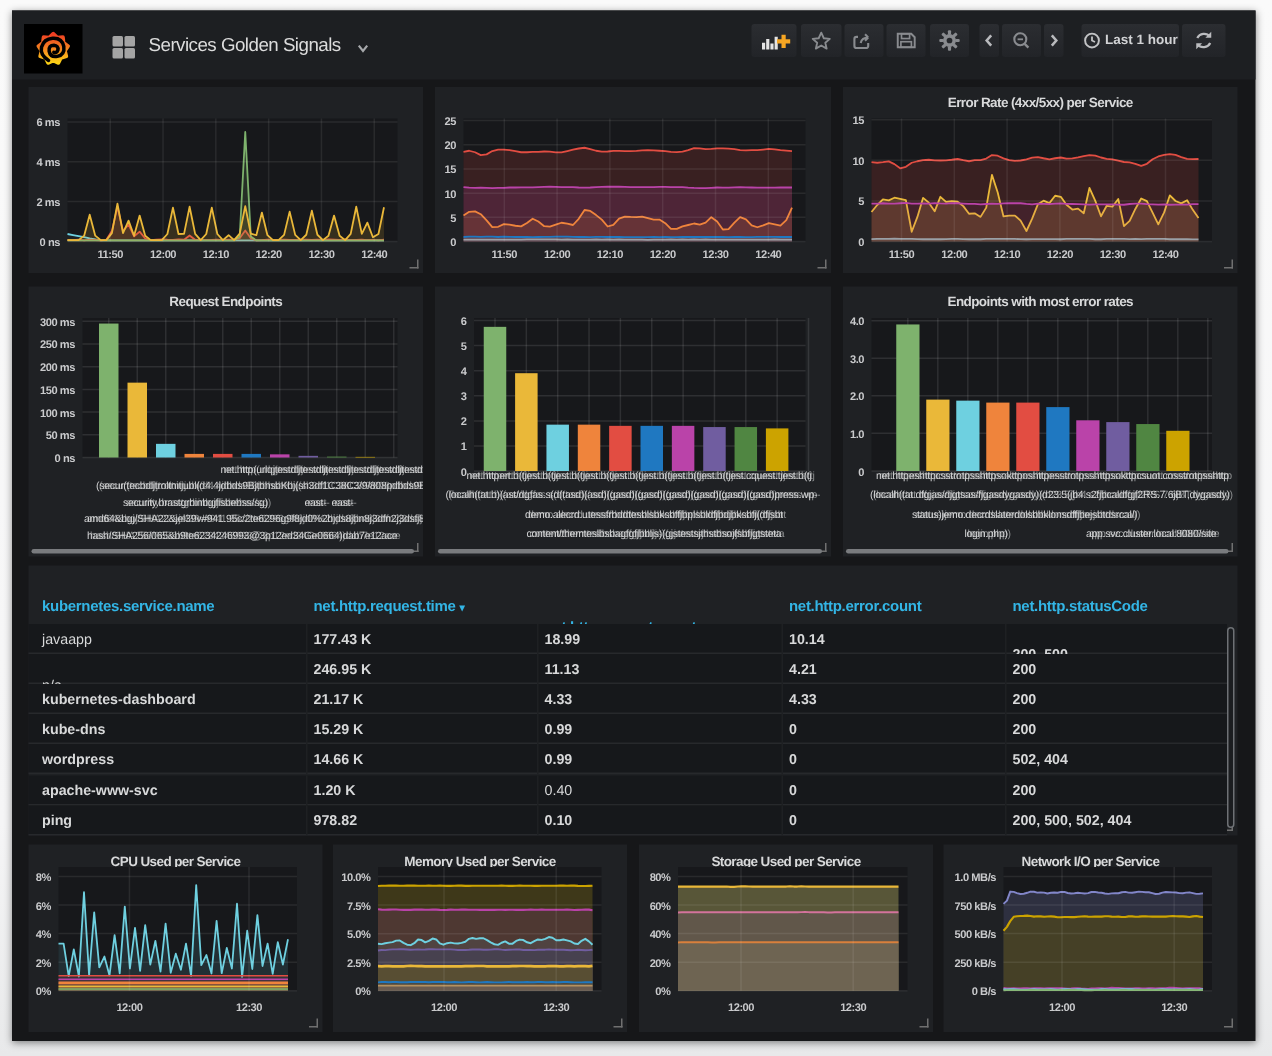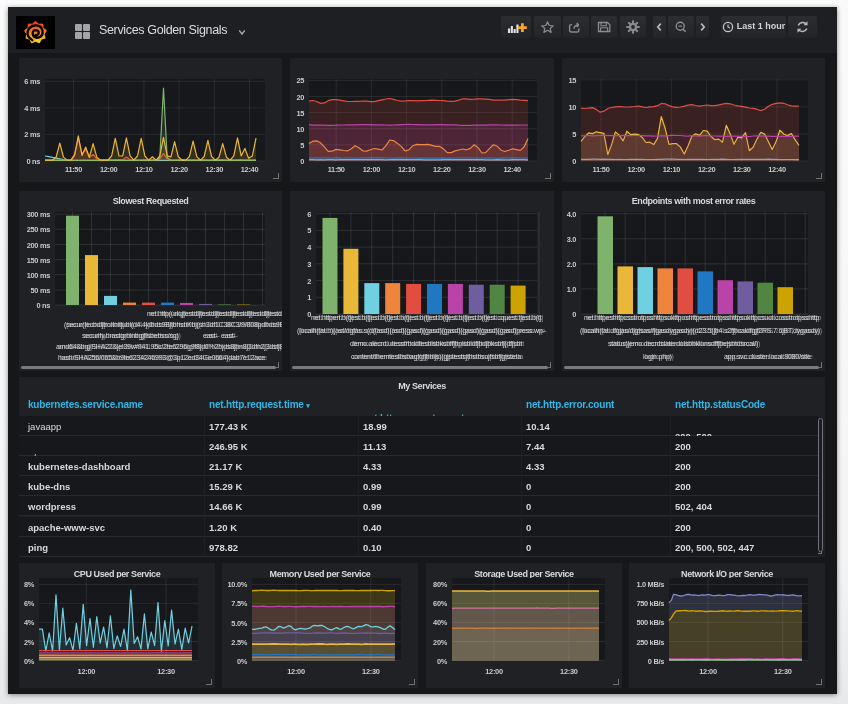--- a/index.html
+++ b/index.html
@@ -91,20 +91,21 @@
         <path d="M19.5 5.2 L19.5 9.2 L15.6 9.2 Z" fill="#bbbcbf"></path>
         <path d="M9.5 16.8 L9.5 12.8 L13.4 12.8 Z" fill="#bbbcbf"></path>
       </svg></div>
     <div class="panel" style="left:11px;top:51px;width:263px;height:124px">
       <div class="rsz"></div>
     </div>
     <div class="panel" style="left:282px;top:51px;width:264px;height:124px">
       <div class="rsz"></div>
     </div>
     <div class="panel" style="left:554px;top:51px;width:263px;height:124px">
+      <div class="ptitle" style="top:5px">Error Rate (4xx/5xx) per Service</div>
       <div class="rsz"></div>
     </div>
     <svg class="abs" style="left:11px;top:51px" width="263" height="124" viewBox="11 51 263 124">
       <rect x="37" y="72" width="220" height="82" fill="#17181b"></rect>
       <path d="M37.0,149.0 L40.7,149.7 L44.4,150.4 L48.1,151.1 L51.8,151.9 L55.5,152.6 L59.2,153.3 L62.9,153.3 L66.6,153.3 L70.3,153.3 L74.0,153.3 L77.7,153.3 L81.4,153.3 L85.1,153.3 L88.8,153.3 L92.5,153.3 L96.2,153.3 L99.9,153.3 L103.6,153.3 L107.3,153.3 L111.0,153.3 L114.7,153.3 L118.4,153.3 L122.1,153.3 L125.8,153.3 L129.5,153.3 L133.2,153.3 L136.9,153.3 L140.6,153.3 L144.4,153.3 L148.1,153.3 L151.8,153.3 L155.5,153.3 L159.2,153.3 L162.9,153.3 L166.6,153.3 L170.3,153.3 L174.0,153.3 L177.7,153.3 L181.4,153.3 L185.1,153.3 L188.8,153.3 L192.5,153.3 L196.2,153.3 L199.9,153.3 L203.6,153.3 L207.3,153.3 L211.0,153.3 L214.7,153.3 L218.4,153.3 L222.1,153.3 L225.8,153.3 L229.5,153.3 L233.2,153.3 L236.9,153.3 L240.6,153.3 L244.3,153.3 L248.0,153.3 L248.0,154 L37.0,154 Z" fill="#6ED0E0" fill-opacity="0.05" stroke="none"></path>
       <path d="M37.0,149.0 L40.7,149.7 L44.4,150.4 L48.1,151.1 L51.8,151.9 L55.5,152.6 L59.2,153.3 L62.9,153.3 L66.6,153.3 L70.3,153.3 L74.0,153.3 L77.7,153.3 L81.4,153.3 L85.1,153.3 L88.8,153.3 L92.5,153.3 L96.2,153.3 L99.9,153.3 L103.6,153.3 L107.3,153.3 L111.0,153.3 L114.7,153.3 L118.4,153.3 L122.1,153.3 L125.8,153.3 L129.5,153.3 L133.2,153.3 L136.9,153.3 L140.6,153.3 L144.4,153.3 L148.1,153.3 L151.8,153.3 L155.5,153.3 L159.2,153.3 L162.9,153.3 L166.6,153.3 L170.3,153.3 L174.0,153.3 L177.7,153.3 L181.4,153.3 L185.1,153.3 L188.8,153.3 L192.5,153.3 L196.2,153.3 L199.9,153.3 L203.6,153.3 L207.3,153.3 L211.0,153.3 L214.7,153.3 L218.4,153.3 L222.1,153.3 L225.8,153.3 L229.5,153.3 L233.2,153.3 L236.9,153.3 L240.6,153.3 L244.3,153.3 L248.0,153.3" fill="none" stroke="#6ED0E0" stroke-width="1.2" stroke-linejoin="round"></path>
       <path d="M37.0,153.0 L40.7,153.1 L44.4,152.8 L48.1,153.2 L51.8,152.8 L55.5,153.0 L59.2,153.2 L62.9,152.9 L66.6,147.0 L70.3,130.8 L74.0,147.0 L77.7,142.7 L81.4,150.6 L85.1,147.4 L88.8,152.0 L92.5,153.1 L96.2,152.8 L99.9,152.6 L103.6,152.8 L107.3,152.9 L111.0,152.6 L114.7,152.8 L118.4,150.0 L122.1,152.8 L125.8,153.1 L129.5,153.1 L133.2,153.0 L136.9,152.7 L140.6,153.1 L144.4,152.8 L148.1,152.8 L151.8,151.8 L155.5,146.7 L159.2,151.8 L162.9,153.2 L166.6,153.1 L170.3,152.8 L174.0,152.9 L177.7,153.0 L181.4,152.8 L185.1,152.9 L188.8,153.0 L192.5,152.7 L196.2,152.7 L199.9,153.0 L203.6,152.8 L207.3,152.9 L211.0,152.6 L214.7,152.7 L218.4,153.0 L222.1,152.6 L225.8,153.1 L229.5,152.9 L233.2,152.7 L236.9,153.1 L240.6,152.9 L244.3,153.2 L248.0,152.8 L248.0,154 L37.0,154 Z" fill="#E24D42" fill-opacity="0.15" stroke="none"></path>
       <path d="M37.0,153.0 L40.7,153.1 L44.4,152.8 L48.1,153.2 L51.8,152.8 L55.5,153.0 L59.2,153.2 L62.9,152.9 L66.6,147.0 L70.3,130.8 L74.0,147.0 L77.7,142.7 L81.4,150.6 L85.1,147.4 L88.8,152.0 L92.5,153.1 L96.2,152.8 L99.9,152.6 L103.6,152.8 L107.3,152.9 L111.0,152.6 L114.7,152.8 L118.4,150.0 L122.1,152.8 L125.8,153.1 L129.5,153.1 L133.2,153.0 L136.9,152.7 L140.6,153.1 L144.4,152.8 L148.1,152.8 L151.8,151.8 L155.5,146.7 L159.2,151.8 L162.9,153.2 L166.6,153.1 L170.3,152.8 L174.0,152.9 L177.7,153.0 L181.4,152.8 L185.1,152.9 L188.8,153.0 L192.5,152.7 L196.2,152.7 L199.9,153.0 L203.6,152.8 L207.3,152.9 L211.0,152.6 L214.7,152.7 L218.4,153.0 L222.1,152.6 L225.8,153.1 L229.5,152.9 L233.2,152.7 L236.9,153.1 L240.6,152.9 L244.3,153.2 L248.0,152.8" fill="none" stroke="#E24D42" stroke-width="1.2" stroke-linejoin="round"></path>
       <path d="M37.0,153.3 L40.7,153.3 L44.4,153.3 L48.1,153.3 L51.8,153.3 L55.5,153.3 L59.2,153.3 L62.9,153.3 L66.6,153.3 L70.3,153.3 L74.0,153.3 L77.7,153.3 L81.4,153.3 L85.1,153.3 L88.8,153.3 L92.5,153.3 L96.2,153.3 L99.9,153.3 L103.6,153.3 L107.3,153.3 L111.0,153.3 L114.7,153.3 L118.4,153.3 L122.1,153.3 L125.8,153.3 L129.5,153.3 L133.2,153.3 L136.9,153.3 L140.6,153.3 L144.4,153.3 L148.1,153.3 L151.8,150.7 L155.5,81.0 L159.2,150.7 L162.9,153.3 L166.6,153.3 L170.3,153.3 L174.0,153.3 L177.7,153.3 L181.4,153.3 L185.1,153.3 L188.8,153.3 L192.5,153.3 L196.2,153.3 L199.9,153.3 L203.6,153.3 L207.3,153.3 L211.0,153.3 L214.7,153.3 L218.4,153.3 L222.1,153.3 L225.8,153.3 L229.5,153.3 L233.2,153.3 L236.9,153.3 L240.6,153.3 L244.3,153.3 L248.0,153.3 L248.0,154 L37.0,154 Z" fill="#7EB26D" fill-opacity="0.15" stroke="none"></path>
       <path d="M37.0,153.3 L40.7,153.3 L44.4,153.3 L48.1,153.3 L51.8,153.3 L55.5,153.3 L59.2,153.3 L62.9,153.3 L66.6,153.3 L70.3,153.3 L74.0,153.3 L77.7,153.3 L81.4,153.3 L85.1,153.3 L88.8,153.3 L92.5,153.3 L96.2,153.3 L99.9,153.3 L103.6,153.3 L107.3,153.3 L111.0,153.3 L114.7,153.3 L118.4,153.3 L122.1,153.3 L125.8,153.3 L129.5,153.3 L133.2,153.3 L136.9,153.3 L140.6,153.3 L144.4,153.3 L148.1,153.3 L151.8,150.7 L155.5,81.0 L159.2,150.7 L162.9,153.3 L166.6,153.3 L170.3,153.3 L174.0,153.3 L177.7,153.3 L181.4,153.3 L185.1,153.3 L188.8,153.3 L192.5,153.3 L196.2,153.3 L199.9,153.3 L203.6,153.3 L207.3,153.3 L211.0,153.3 L214.7,153.3 L218.4,153.3 L222.1,153.3 L225.8,153.3 L229.5,153.3 L233.2,153.3 L236.9,153.3 L240.6,153.3 L244.3,153.3 L248.0,153.3" fill="none" stroke="#7EB26D" stroke-width="1.2" stroke-linejoin="round"></path>
@@ -193,21 +194,21 @@
       <text x="568" y="129.9" text-anchor="end" class="ax">5</text>
       <text x="568" y="157.0" text-anchor="end" class="ax">0</text>
       <text x="593" y="165" text-anchor="middle" class="ax">11:50</text>
       <text x="628.2" y="165" text-anchor="middle" class="ax">12:00</text>
       <text x="663.4" y="165" text-anchor="middle" class="ax">12:10</text>
       <text x="698.6" y="165" text-anchor="middle" class="ax">12:20</text>
       <text x="733.8" y="165" text-anchor="middle" class="ax">12:30</text>
       <text x="769.0" y="165" text-anchor="middle" class="ax">12:40</text>
     </svg>
     <div class="panel" style="left:11px;top:184px;width:263px;height:180px">
-      <div class="ptitle" style="top:5px">Slowest Requested</div>
+      <div class="ptitle" style="top:5px">Request Endpoints</div>
       <div class="rsz"></div>
     </div>
     <div class="panel" style="left:282px;top:184px;width:264px;height:180px">
       <div class="rsz"></div>
     </div>
     <div class="panel" style="left:554px;top:184px;width:263px;height:180px">
       <div class="ptitle" style="top:5px">Endpoints with most error rates</div>
       <div class="rsz"></div>
     </div>
     <svg class="abs" style="left:11px;top:184px" width="263" height="180" viewBox="11 184 263 180">
@@ -337,21 +338,20 @@
       <div class="abs bl" style="left:22px;top:0px">net.httpeshttpcsstrotpsshttpsokttposhttpesstrotpsshttpsokttpcsuot.cosstrotpsshttp</div>
       <div class="abs bl" style="left:18px;top:13px">(localh(tat.dfgjas/djgtsas/fjgasdygasdy)(d23.5(jb4.s2fjbcaldfgjf2RS.7.6jBT,dygasdy)</div>
       <div class="abs bl" style="left:46px;top:26px">status)jemo.decrdslaterdolsbbklonsdffjbejsbtdsrcal/)</div>
       <div class="abs bl" style="left:81px;top:39px">login.php)</div>
       <div class="abs bl" style="left:162px;top:39px">app.svc.cluster.local:8080/site</div>
     </div>
     <div class="hsb" style="left:13px;top:359px;width:255px"></div>
     <div class="hsb" style="left:284px;top:359px;width:256px"></div>
     <div class="hsb" style="left:556px;top:359px;width:255px"></div>
     <div class="panel" style="left:11px;top:370px;width:806px;height:180px">
-      <div class="ptitle" style="top:4px">My Services</div>
       <div class="rsz"></div>
     </div>
     <div class="abs" style="left:11px;top:391px;width:806px;height:159px;font-size:9.5px">
       <div class="abs" style="left:9px;top:1px;color:#33b5e5;font-weight:bold;font-size:10px;letter-spacing:-0.2px">kubernetes.service.name</div>
       <div class="abs" style="left:190px;top:1px;color:#33b5e5;font-weight:bold;font-size:10px;letter-spacing:-0.2px">net.http.request.time <span style="font-size:7px">▾</span></div>
       <div class="abs" style="left:344px;top:15px;color:#33b5e5;font-weight:bold;font-size:10px;letter-spacing:-0.2px">net.http.request.count</div>
       <div class="abs" style="left:507px;top:1px;color:#33b5e5;font-weight:bold;font-size:10px;letter-spacing:-0.2px">net.http.error.count</div>
       <div class="abs" style="left:656px;top:1px;color:#33b5e5;font-weight:bold;font-size:10px;letter-spacing:-0.2px">net.http.statusCode</div>
       <div class="abs" style="left:0;top:18.0px;width:799px;height:20.1px;background:#16181b;border-bottom:1px solid #27292c"></div>
       <div class="abs" style="left:185px;top:18.0px;width:1px;height:20.1px;background:#1e2023"></div>
@@ -364,21 +364,21 @@
       <div class="abs" style="left:507px;top:23.0px;color:#d8d9da;font-weight:bold">10.14</div>
       <div class="abs" style="left:656px;top:33px;color:#d8d9da;font-weight:bold">200, 500</div>
       <div class="abs" style="left:0;top:38.1px;width:799px;height:20.1px;background:#16181b;border-bottom:1px solid #27292c"></div>
       <div class="abs" style="left:185px;top:38.1px;width:1px;height:20.1px;background:#1e2023"></div>
       <div class="abs" style="left:339px;top:38.1px;width:1px;height:20.1px;background:#1e2023"></div>
       <div class="abs" style="left:502px;top:38.1px;width:1px;height:20.1px;background:#1e2023"></div>
       <div class="abs" style="left:651px;top:38.1px;width:1px;height:20.1px;background:#1e2023"></div>
       <div class="abs" style="left:9px;top:54px;color:#d8d9da;font-weight:normal">n/a</div>
       <div class="abs" style="left:190px;top:43.1px;color:#d8d9da;font-weight:bold">246.95 K</div>
       <div class="abs" style="left:344px;top:43.1px;color:#d8d9da;font-weight:bold">11.13</div>
-      <div class="abs" style="left:507px;top:43.1px;color:#d8d9da;font-weight:bold">7.44</div>
+      <div class="abs" style="left:507px;top:43.1px;color:#d8d9da;font-weight:bold">4.21</div>
       <div class="abs" style="left:656px;top:43.1px;color:#d8d9da;font-weight:bold">200</div>
       <div class="abs" style="left:0;top:58.2px;width:799px;height:20.1px;background:#16181b;border-bottom:1px solid #27292c"></div>
       <div class="abs" style="left:185px;top:58.2px;width:1px;height:20.1px;background:#1e2023"></div>
       <div class="abs" style="left:339px;top:58.2px;width:1px;height:20.1px;background:#1e2023"></div>
       <div class="abs" style="left:502px;top:58.2px;width:1px;height:20.1px;background:#1e2023"></div>
       <div class="abs" style="left:651px;top:58.2px;width:1px;height:20.1px;background:#1e2023"></div>
       <div class="abs" style="left:9px;top:63.2px;color:#d8d9da;font-weight:bold">kubernetes-dashboard</div>
       <div class="abs" style="left:190px;top:63.2px;color:#d8d9da;font-weight:bold">21.17 K</div>
       <div class="abs" style="left:344px;top:63.2px;color:#d8d9da;font-weight:bold">4.33</div>
       <div class="abs" style="left:507px;top:63.2px;color:#d8d9da;font-weight:bold">4.33</div>
@@ -403,33 +403,33 @@
       <div class="abs" style="left:344px;top:103.4px;color:#d8d9da;font-weight:bold">0.99</div>
       <div class="abs" style="left:507px;top:103.4px;color:#d8d9da;font-weight:bold">0</div>
       <div class="abs" style="left:656px;top:103.4px;color:#d8d9da;font-weight:bold">502, 404</div>
       <div class="abs" style="left:0;top:118.5px;width:799px;height:20.1px;background:#16181b;border-bottom:1px solid #27292c"></div>
       <div class="abs" style="left:185px;top:118.5px;width:1px;height:20.1px;background:#1e2023"></div>
       <div class="abs" style="left:339px;top:118.5px;width:1px;height:20.1px;background:#1e2023"></div>
       <div class="abs" style="left:502px;top:118.5px;width:1px;height:20.1px;background:#1e2023"></div>
       <div class="abs" style="left:651px;top:118.5px;width:1px;height:20.1px;background:#1e2023"></div>
       <div class="abs" style="left:9px;top:123.5px;color:#d8d9da;font-weight:bold">apache-www-svc</div>
       <div class="abs" style="left:190px;top:123.5px;color:#d8d9da;font-weight:bold">1.20 K</div>
-      <div class="abs" style="left:344px;top:123.5px;color:#d8d9da;font-weight:bold">0.40</div>
+      <div class="abs" style="left:344px;top:123.5px;color:#d8d9da;font-weight:normal">0.40</div>
       <div class="abs" style="left:507px;top:123.5px;color:#d8d9da;font-weight:bold">0</div>
       <div class="abs" style="left:656px;top:123.5px;color:#d8d9da;font-weight:bold">200</div>
       <div class="abs" style="left:0;top:138.6px;width:799px;height:20.1px;background:#16181b;border-bottom:1px solid #27292c"></div>
       <div class="abs" style="left:185px;top:138.6px;width:1px;height:20.1px;background:#1e2023"></div>
       <div class="abs" style="left:339px;top:138.6px;width:1px;height:20.1px;background:#1e2023"></div>
       <div class="abs" style="left:502px;top:138.6px;width:1px;height:20.1px;background:#1e2023"></div>
       <div class="abs" style="left:651px;top:138.6px;width:1px;height:20.1px;background:#1e2023"></div>
       <div class="abs" style="left:9px;top:143.6px;color:#d8d9da;font-weight:bold">ping</div>
       <div class="abs" style="left:190px;top:143.6px;color:#d8d9da;font-weight:bold">978.82</div>
       <div class="abs" style="left:344px;top:143.6px;color:#d8d9da;font-weight:bold">0.10</div>
       <div class="abs" style="left:507px;top:143.6px;color:#d8d9da;font-weight:bold">0</div>
-      <div class="abs" style="left:656px;top:143.6px;color:#d8d9da;font-weight:bold">200, 500, 502, 447</div>
+      <div class="abs" style="left:656px;top:143.6px;color:#d8d9da;font-weight:bold">200, 500, 502, 404</div>
     </div>
     <div class="abs" style="left:810px;top:411px;width:5px;height:134px;border:1px solid #6e7175;border-radius:3px;background:#1b1d20"></div>
     <div class="panel" style="left:11px;top:556px;width:196px;height:125px">
       <div class="ptitle" style="top:6px">CPU Used per Service</div>
       <div class="rsz"></div>
     </div>
     <div class="panel" style="left:214px;top:556px;width:196px;height:125px">
       <div class="ptitle" style="top:6px">Memory Used per Service</div>
       <div class="rsz"></div>
     </div>

